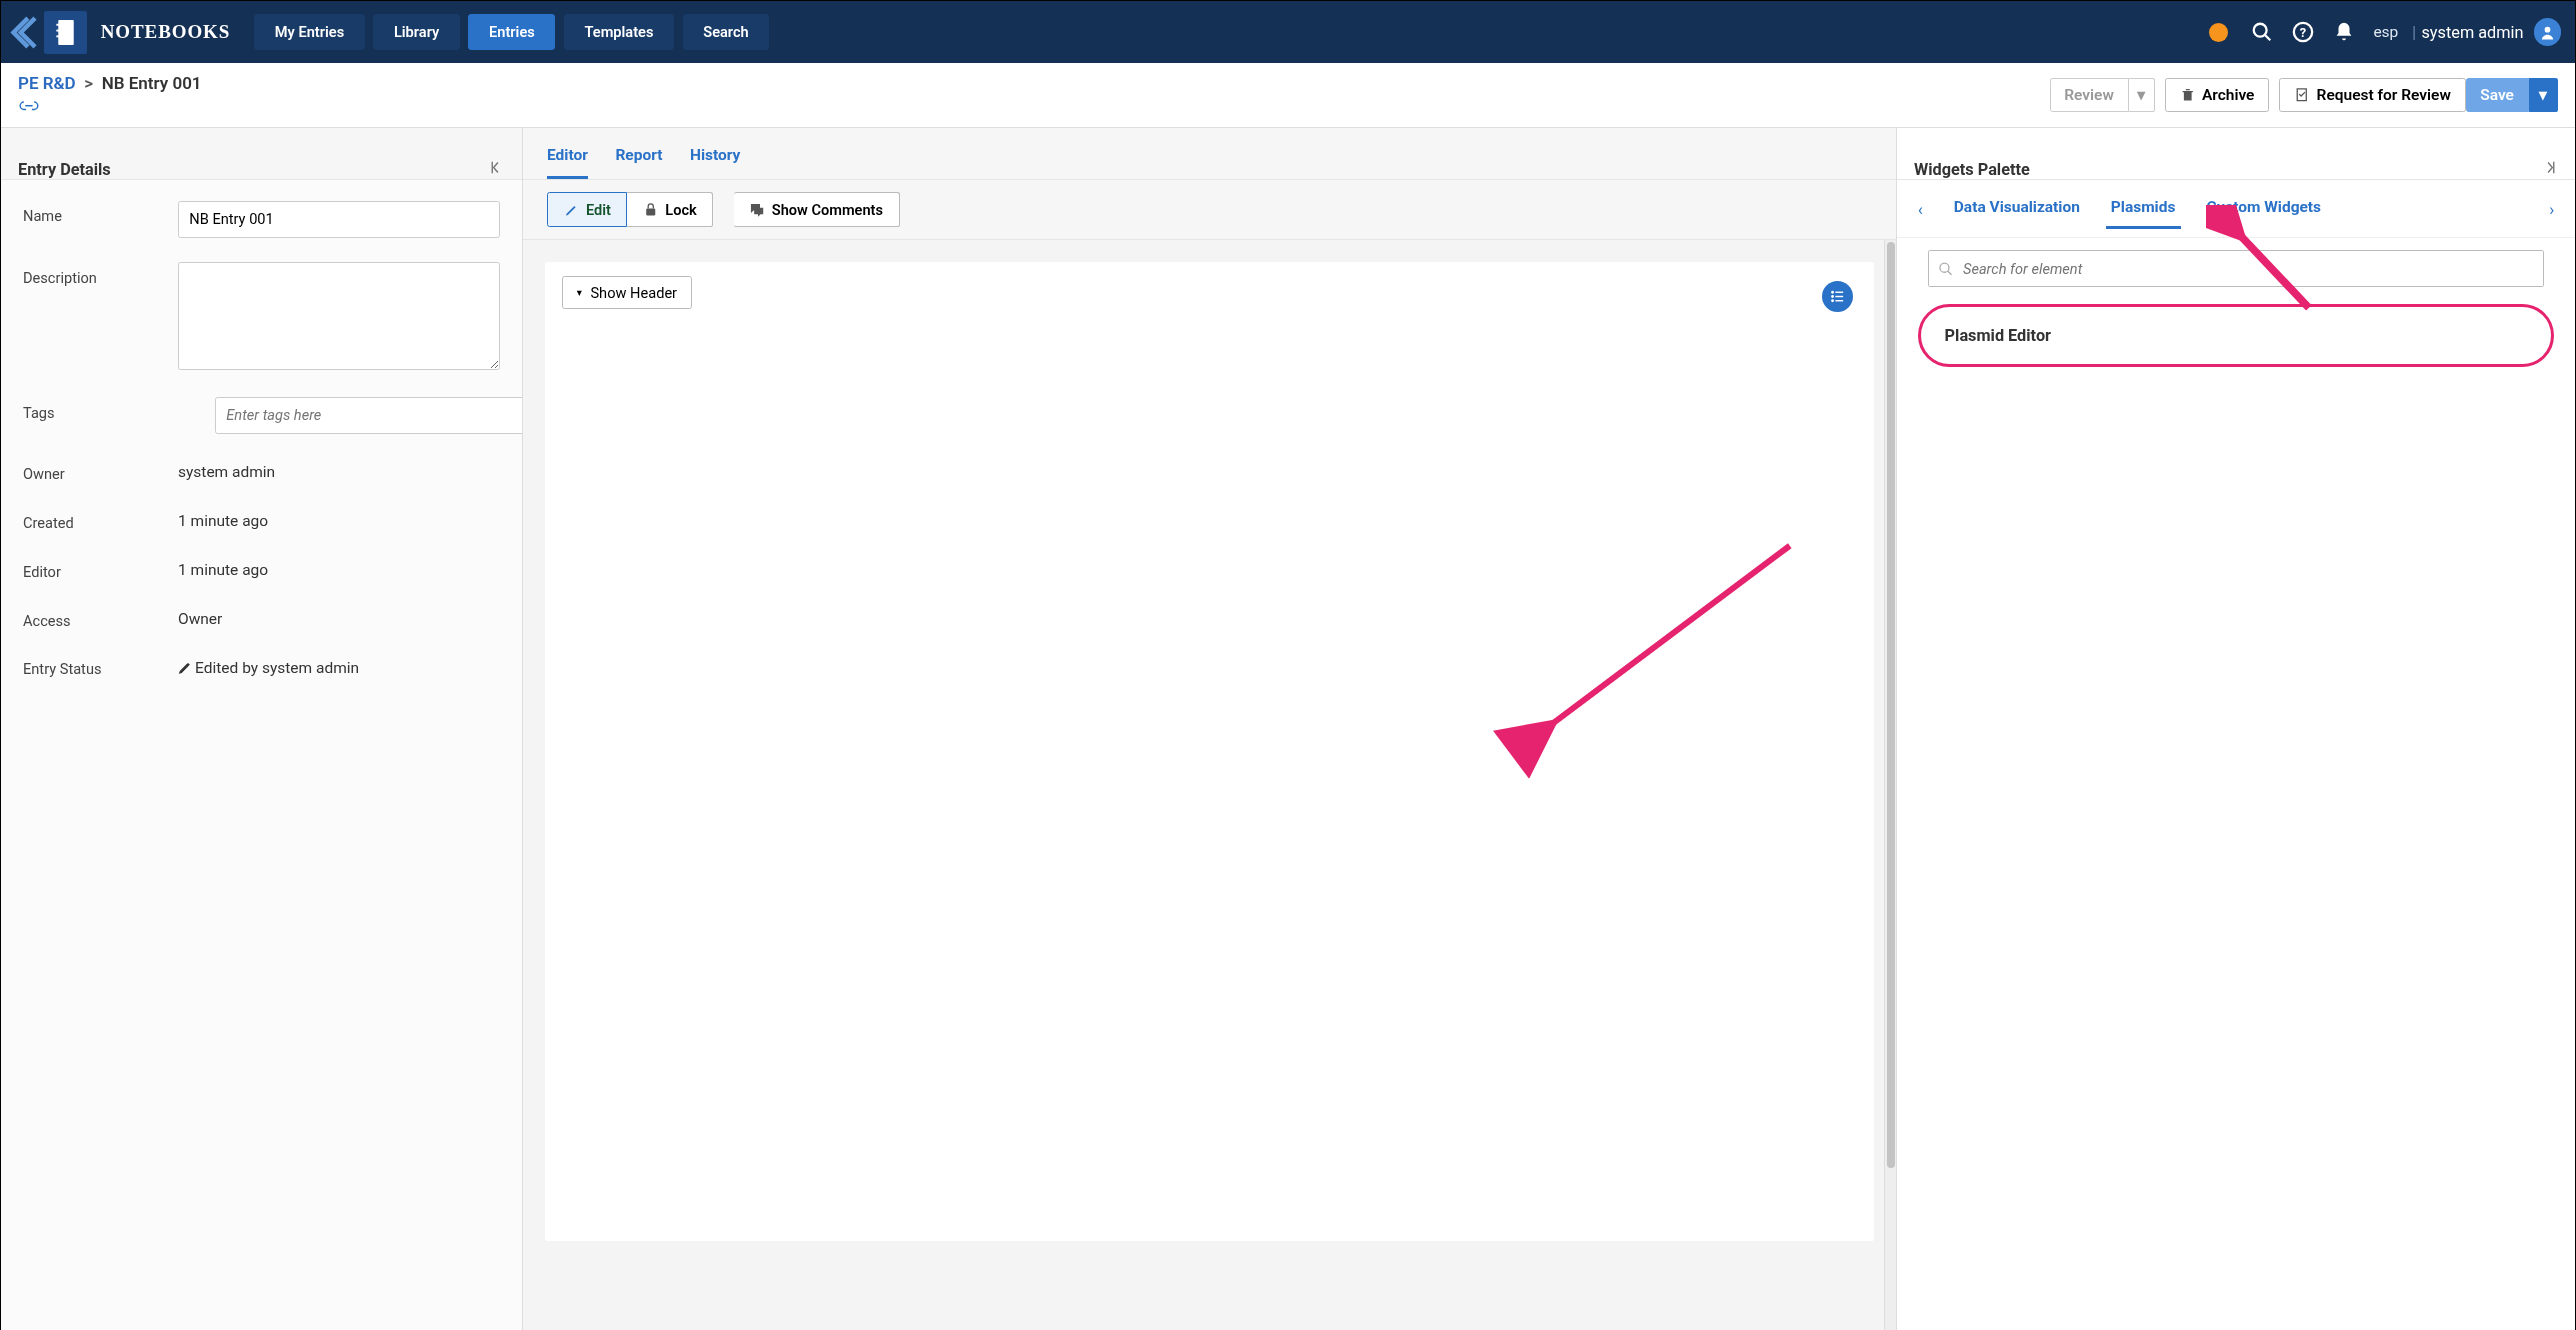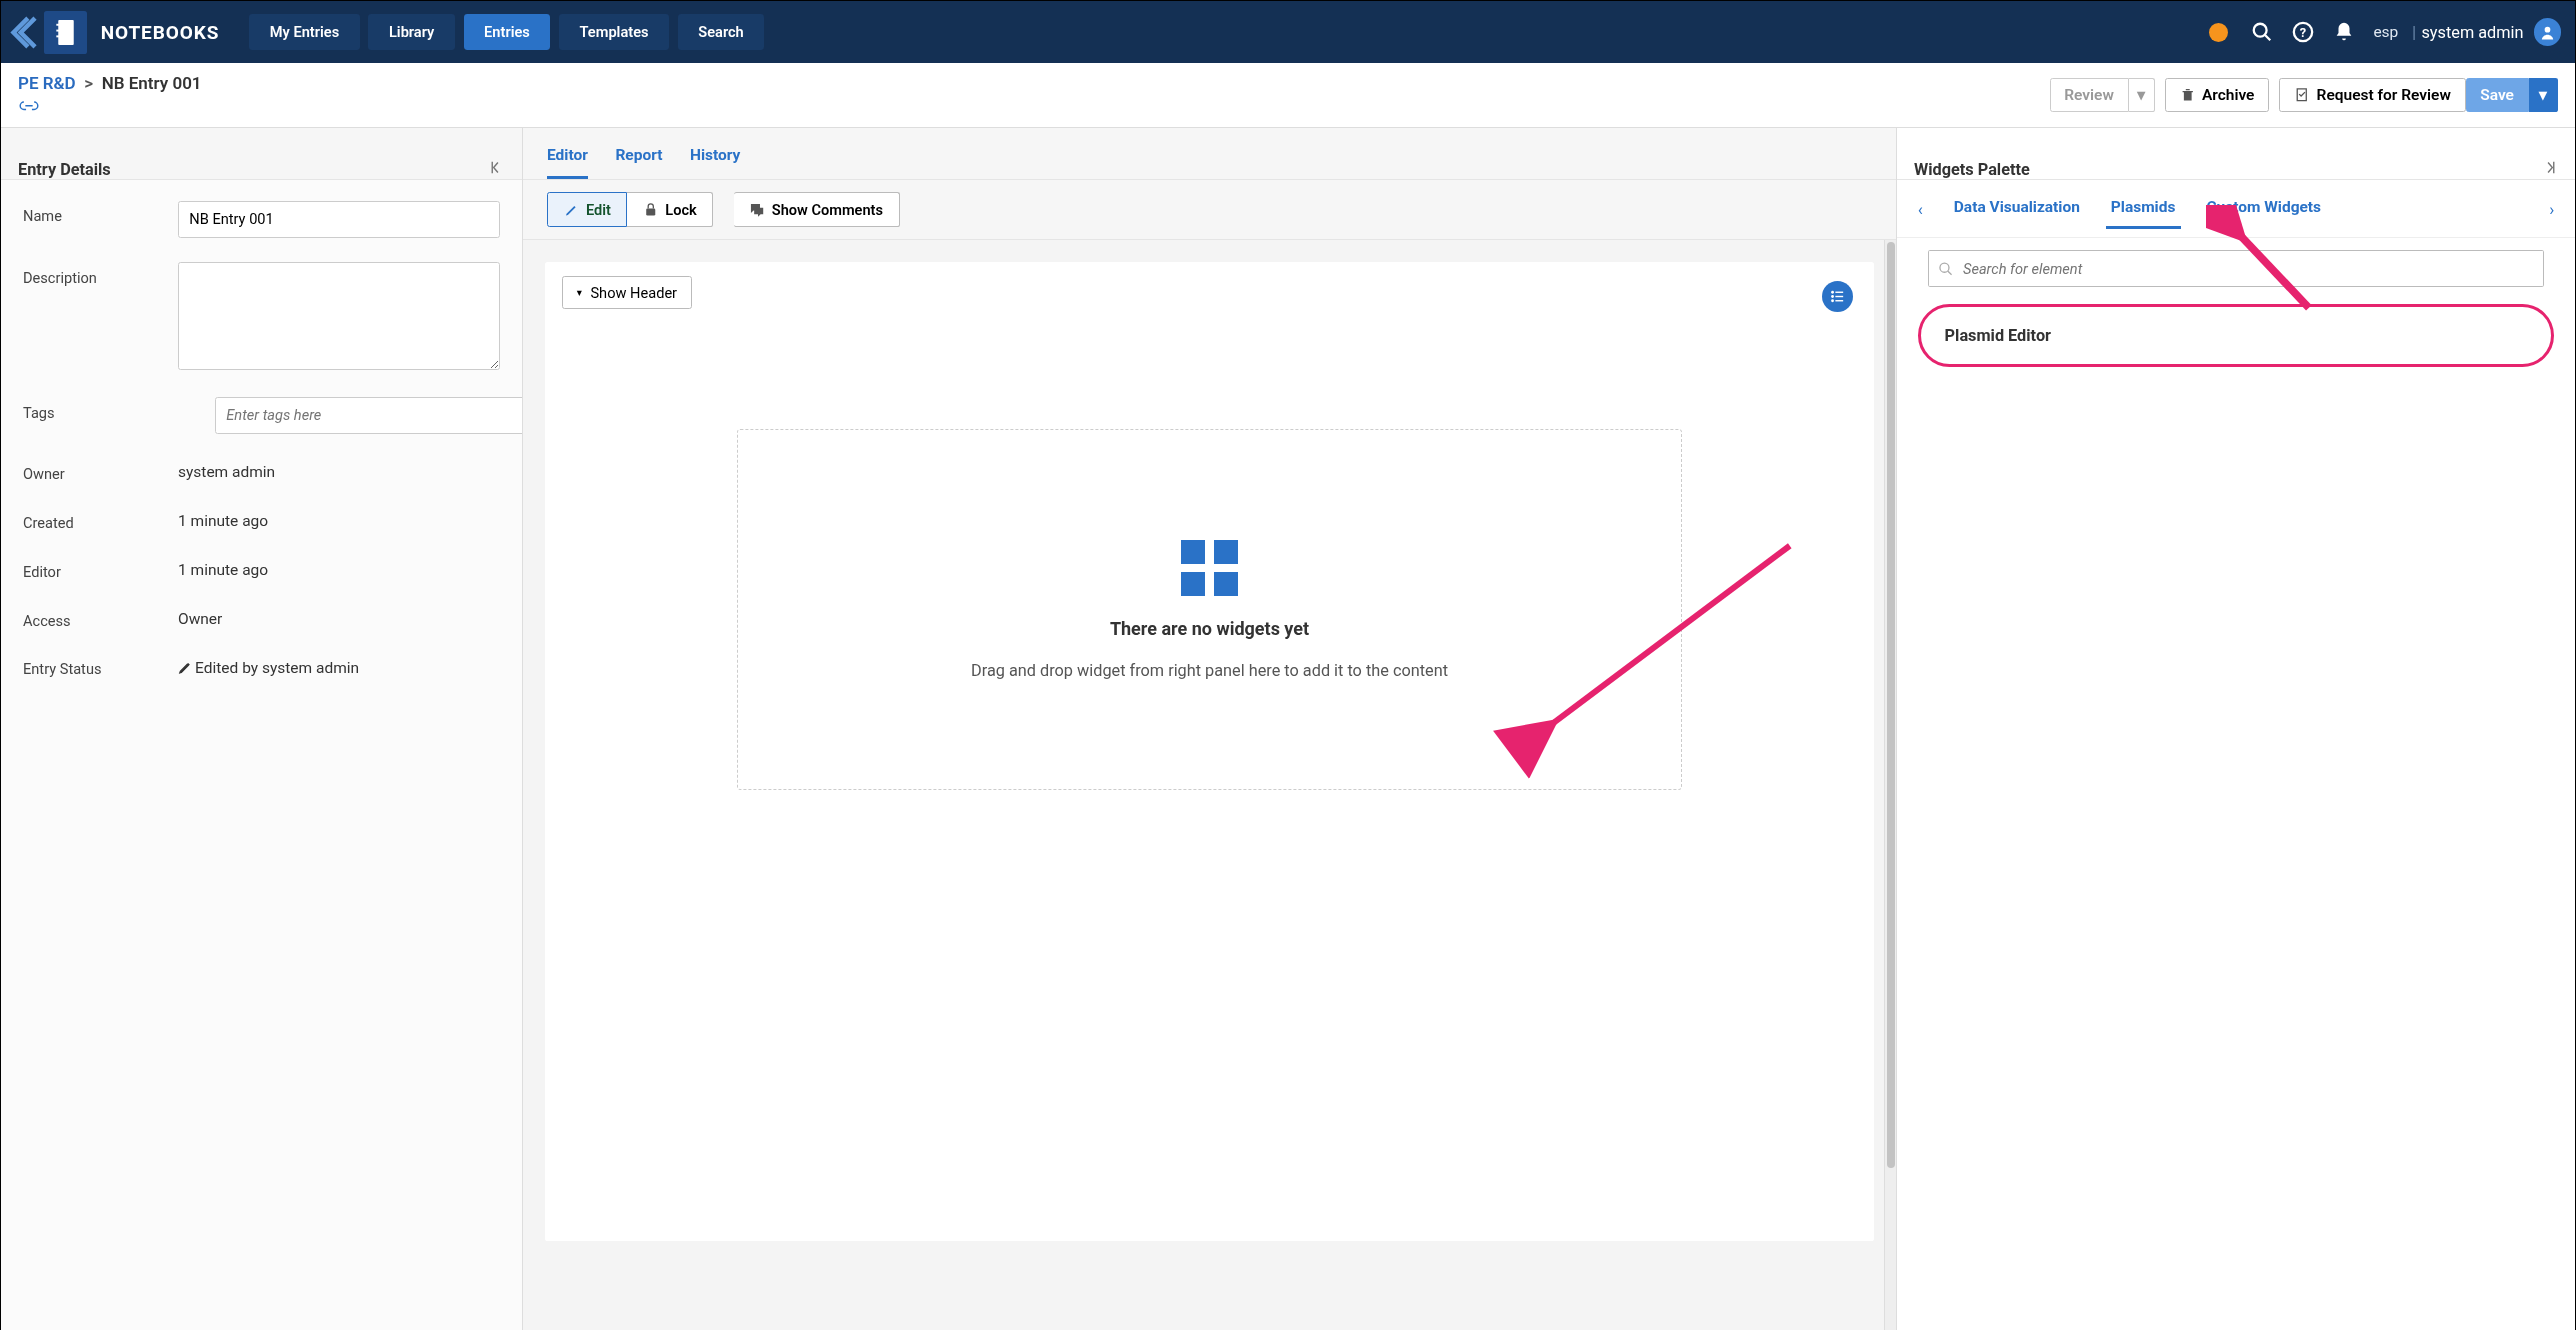--- a/index.html
+++ b/index.html
@@ -7,21 +7,21 @@
 body { background: #fff; color: #333; font-size: 12px; }
 
 .outer { width: 2576px; height: 1331px; background: #fff; transform-origin: top left; border: 1.7px solid #000; position: relative; }
 @media (max-width: 2576px) { }
 
 
 .topnav { height: 62px; background: #143054; display: flex; align-items: center; color: #fff; padding: 0 13.7px; }
 .back-chevron { width: 43px; height: 62px; display:flex; align-items:center; justify-content:center; font-size: 31px; color: #5a8fd6; margin-left:-13.7px; background:#143054; }
 .nb-icon { width: 43px; height: 43px; background: #1e4a87; display:flex; align-items:center; justify-content:center; margin-right:13.7px; border-radius:2.6px;}
 .nb-icon svg { width: 26px; height: 29px; fill: #fff; }
-.nb-title { font-size: 19px; font-weight: 700; letter-spacing: 0.9px; margin-right: 30px; }
+.nb-title { font-size: 19px; font-weight: 700; letter-spacing: 0.9px; margin-right: 24px; font-family: Liberation Serif, serif; }
 .navtab { background: #183b67; color: #fff; padding: 8.6px 20.6px; border-radius: 3.4px; margin-right: 8.6px; font-size: 14.6px; font-weight:600; cursor:pointer; }
 .navtab.active { background: #2a72c7; }
 .topnav-spacer { flex: 1; }
 .orange-dot { width: 19px; height: 19px; border-radius: 50%; background: #f7941d; margin-right: 13.7px; }
 .top-icon { width: 24px; height: 24px; margin: 0 8.6px; display:inline-flex; align-items:center; justify-content:center; cursor:pointer; }
 .top-icon svg { width: 22px; height: 22px; fill: #fff; }
 .esp-label { margin: 0 8.6px; font-size: 15.5px; color: #dfe7f1; }
 .divider-v { color: #6a87aa; margin: 0 5.2px; font-size: 17px; }
 .user-label { font-size: 16.3px; margin-right: 10.3px; }
 .avatar { width: 27.5px; height: 27.5px; border-radius: 50%; background: #3b82d6; display:flex; align-items:center; justify-content:center; }
@@ -303,30 +303,20 @@
           <div class="circle-btn">
             <svg viewBox="0 0 24 24">
                 <circle cx="5" cy="6" r="2"></circle>
                 <rect x="9" y="5" width="11" height="2"></rect>
                 <circle cx="5" cy="12" r="2"></circle>
                 <rect x="9" y="11" width="11" height="2"></rect>
                 <circle cx="5" cy="18" r="2"></circle>
                 <rect x="9" y="17" width="11" height="2"></rect>
               </svg>
           </div>
-          <div class="dropzone">
-            <div class="dz-icon">
-                <div></div>
-                <div></div>
-                <div></div>
-                <div></div>
-              </div>
-            <div class="dz-title">There are no widgets yet</div>
-            <div class="dz-sub">Drag and drop widget from right panel here to add it to the content</div>
-          </div>
 
           
           <svg class="arrow-svg arrow-to-canvas" viewBox="0 0 980 500">
             <defs>
                 <marker id="ah1" markerWidth="14" markerHeight="14" refX="2" refY="5" orient="auto">
                   <path d="M10 0L0 5L10 10z" fill="#e6236e"></path>
                 </marker>
               </defs>
             <line x1="960" y1="30" x2="680" y2="240" stroke="#e6236e" stroke-width="7" marker-end="url(#ah1)"></line>
           </svg>

